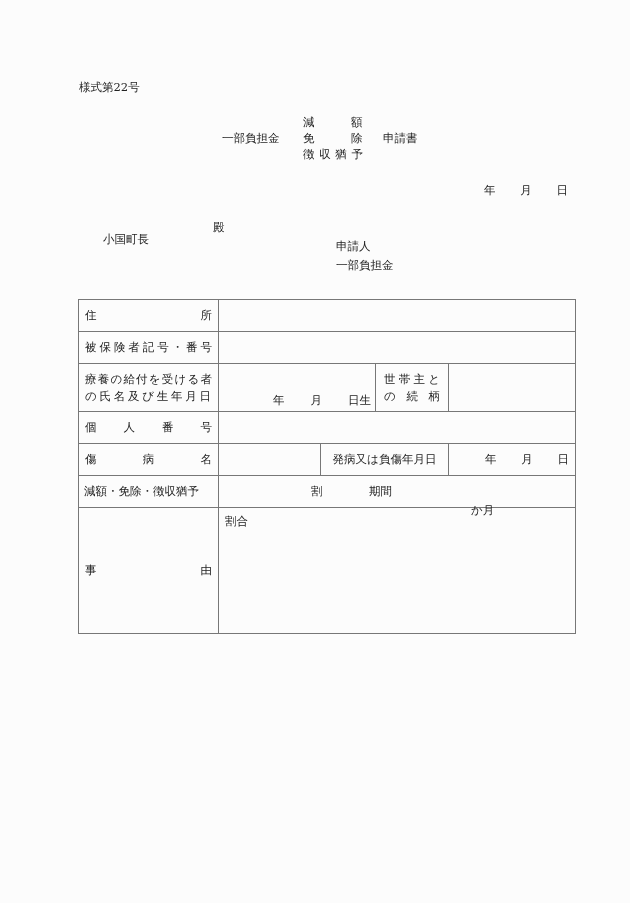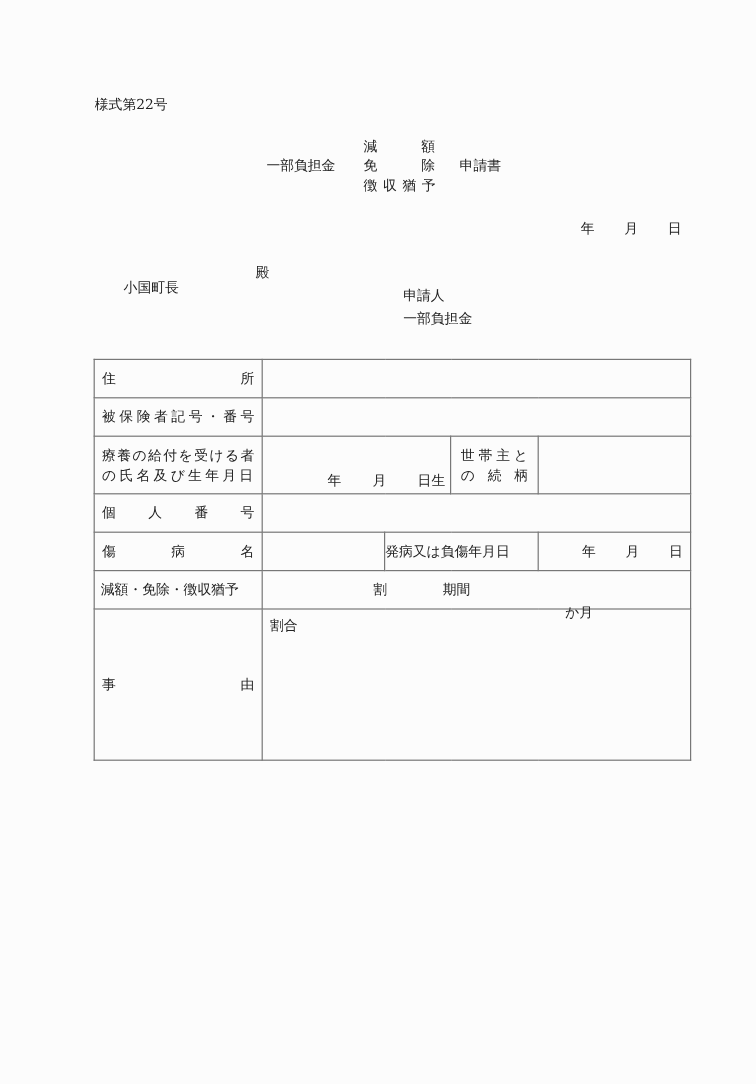--- a/index.html
+++ b/index.html
@@ -151,39 +151,39 @@
   </tr>
   <tr style="height:32px;">
     <td class="lbl">
       <div class="spread">
             <span>傷</span>
             <span>病</span>
             <span>名</span>
           </div>
     </td>
     <td></td>
-    <td colspan="2" style="">
+    <td colspan="2" style="text-align:center;">
       <span>発病又は負傷年月日</span>
     </td>
     <td style="padding:0 6px 0 36px;">
       <div class="spread">
         <span>年</span>
         <span>月</span>
         <span>日</span>
       </div>
     </td>
   </tr>
   <tr style="height:32px;">
     <td class="lbl" style="padding:0 5px !important;">
       <span>減額・免除・徴収猶予</span>
     </td>
     <td colspan="4" style="position:relative;">
       <span class="abs" style="left:6px;top:10px;margin-top:30px;">割合</span>
       <span class="abs" style="left:92px;top:10px;">割</span>
-      <span class="abs" style="left:150px;top:10px;">期間</span>
+      <span class="abs" style="left:150px;top:10px;font-family:Liberation Mono, monospace;">期間</span>
       <span class="abs" style="left:252px;top:10px;margin-top:19px;">か月</span>
     </td>
   </tr>
   <tr style="height:126px;">
     <td class="lbl">
       <div class="spread">
             <span>事</span>
             <span>由</span>
           </div>
     </td>

